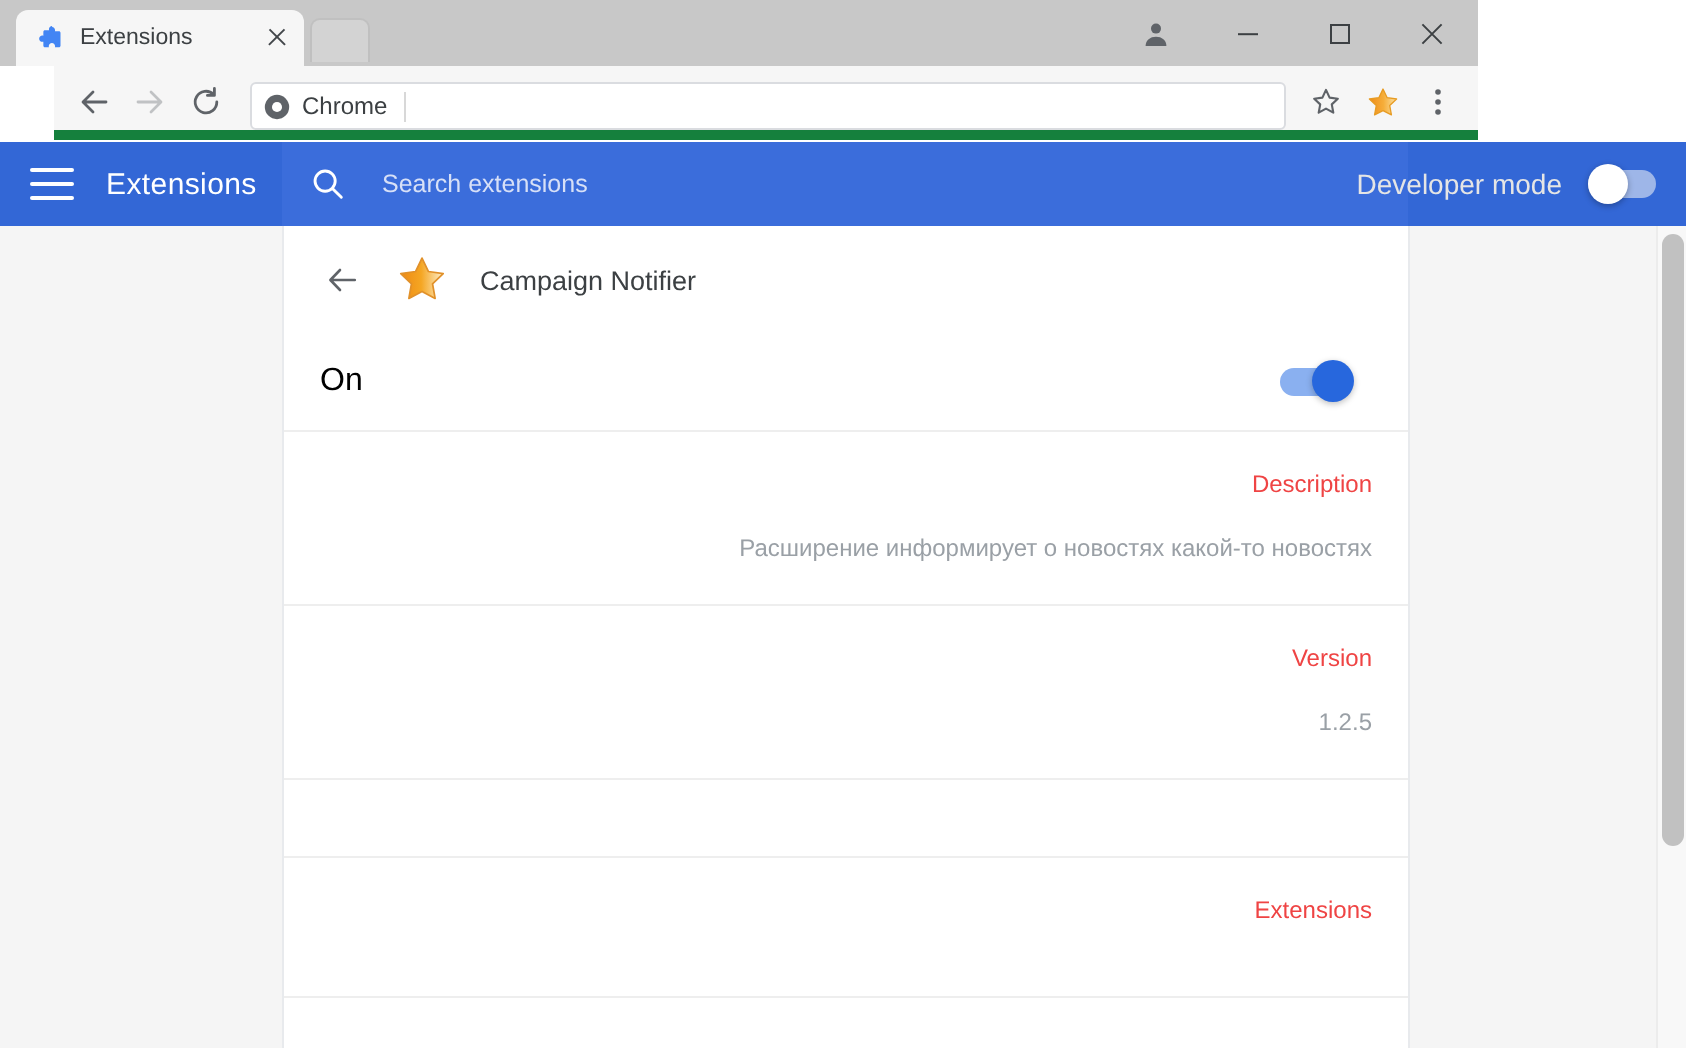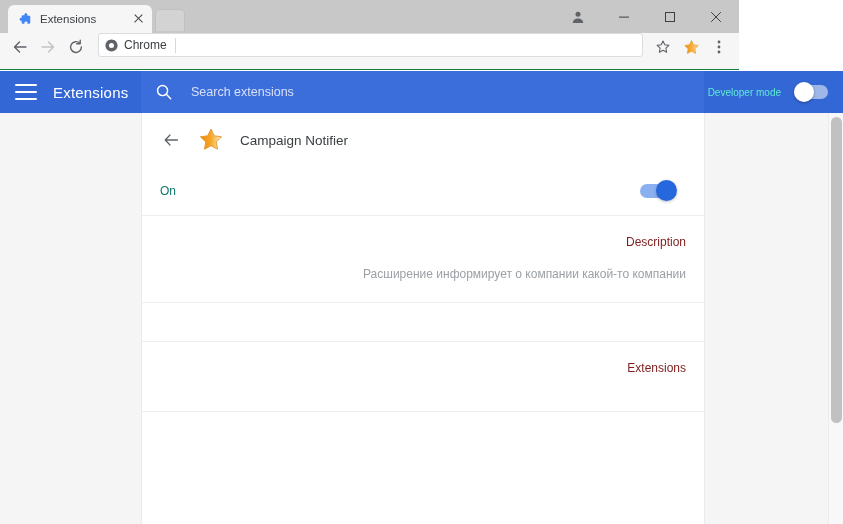--- a/index.html
+++ b/index.html
@@ -107,24 +107,25 @@
     justify-content: center;
     cursor: default;
   }
   .wc svg { display: block; }
 
   
   .toolbar {
     height: 37px;
     background: #f6f6f6;
     display: flex;
-    align-items: flex-start;
+    align-items: flex-end;
     padding: 0 6px;
     box-sizing: border-box;
-    border-bottom: 1px solid #15803d;
+    border-bottom: 5px solid #15803d;
+    margin-left: 27px;
   }
   .tbtn {
     width: 28px;
     height: 28px;
     display: flex;
     align-items: center;
     justify-content: center;
     flex: 0 0 28px;
     cursor: default;
   }
@@ -240,22 +241,22 @@
 
   .devmode {
     position: absolute;
     right: 15px;
     top: 0;
     height: 42px;
     display: flex;
     align-items: center;
   }
   .devmode-label {
-    color: #5eead4;
-    font-size: 10px;
+    color: #e5e5e5;
+    font-size: 14px;
     margin-right: 13px;
     white-space: nowrap;
   }
   .switch-off {
     width: 34px;
     height: 14px;
     border-radius: 7px;
     background: #9eb6e8;
     position: relative;
     cursor: default;
@@ -316,21 +317,21 @@
 
   .row-enable {
     height: 49px;
     display: flex;
     align-items: center;
     padding: 0 30px 0 18px;
     box-sizing: border-box;
     justify-content: space-between;
     border-bottom: 1px solid #eeeeee;
   }
-  .enable-label { font-size: 12px; color: #0f766e; }
+  .enable-label { font-size: 16px; color: #000000; }
   .switch-on {
     width: 34px;
     height: 14px;
     border-radius: 7px;
     background: #8ab0f0;
     position: relative;
     cursor: default;
     flex: 0 0 34px;
   }
   .switch-on::after {
@@ -345,21 +346,21 @@
     box-shadow: 0 1px 3px rgba(0,0,0,.25);
   }
 
   .section {
     padding: 19px 18px 19px 18px;
     box-sizing: border-box;
     border-bottom: 1px solid #eeeeee;
   }
   .section-title {
     font-size: 12px;
-    color: #7f1d1d;
+    color: #ef4444;
     margin-bottom: 17px;
     margin-left: 46px;
   }
   .section-body {
     font-size: 12px;
     color: #9aa0a6;
     line-height: 1.4;
   }
 
   
@@ -532,23 +533,27 @@
           <div class="ext-name">Campaign Notifier</div>
         </div>
 
         <div class="row-enable">
           <span class="enable-label">On</span>
           <div class="switch-on"></div>
         </div>
 
         <div class="section">
           <div class="section-title">Description</div>
-          <div class="section-body">Расширение информирует о компании какой-то компании</div>
+          <div class="section-body">Расширение информирует о новостях какой-то новостях</div>
         </div>
 
+        <div class="section">
+          <div class="section-title">Version</div>
+          <div class="section-body">1.2.5</div>
+        </div>
 
         <div class="section">
         </div>
 
         <div class="section">
           <div class="section-title">Extensions</div>
 
         </div>
 
       </div>

